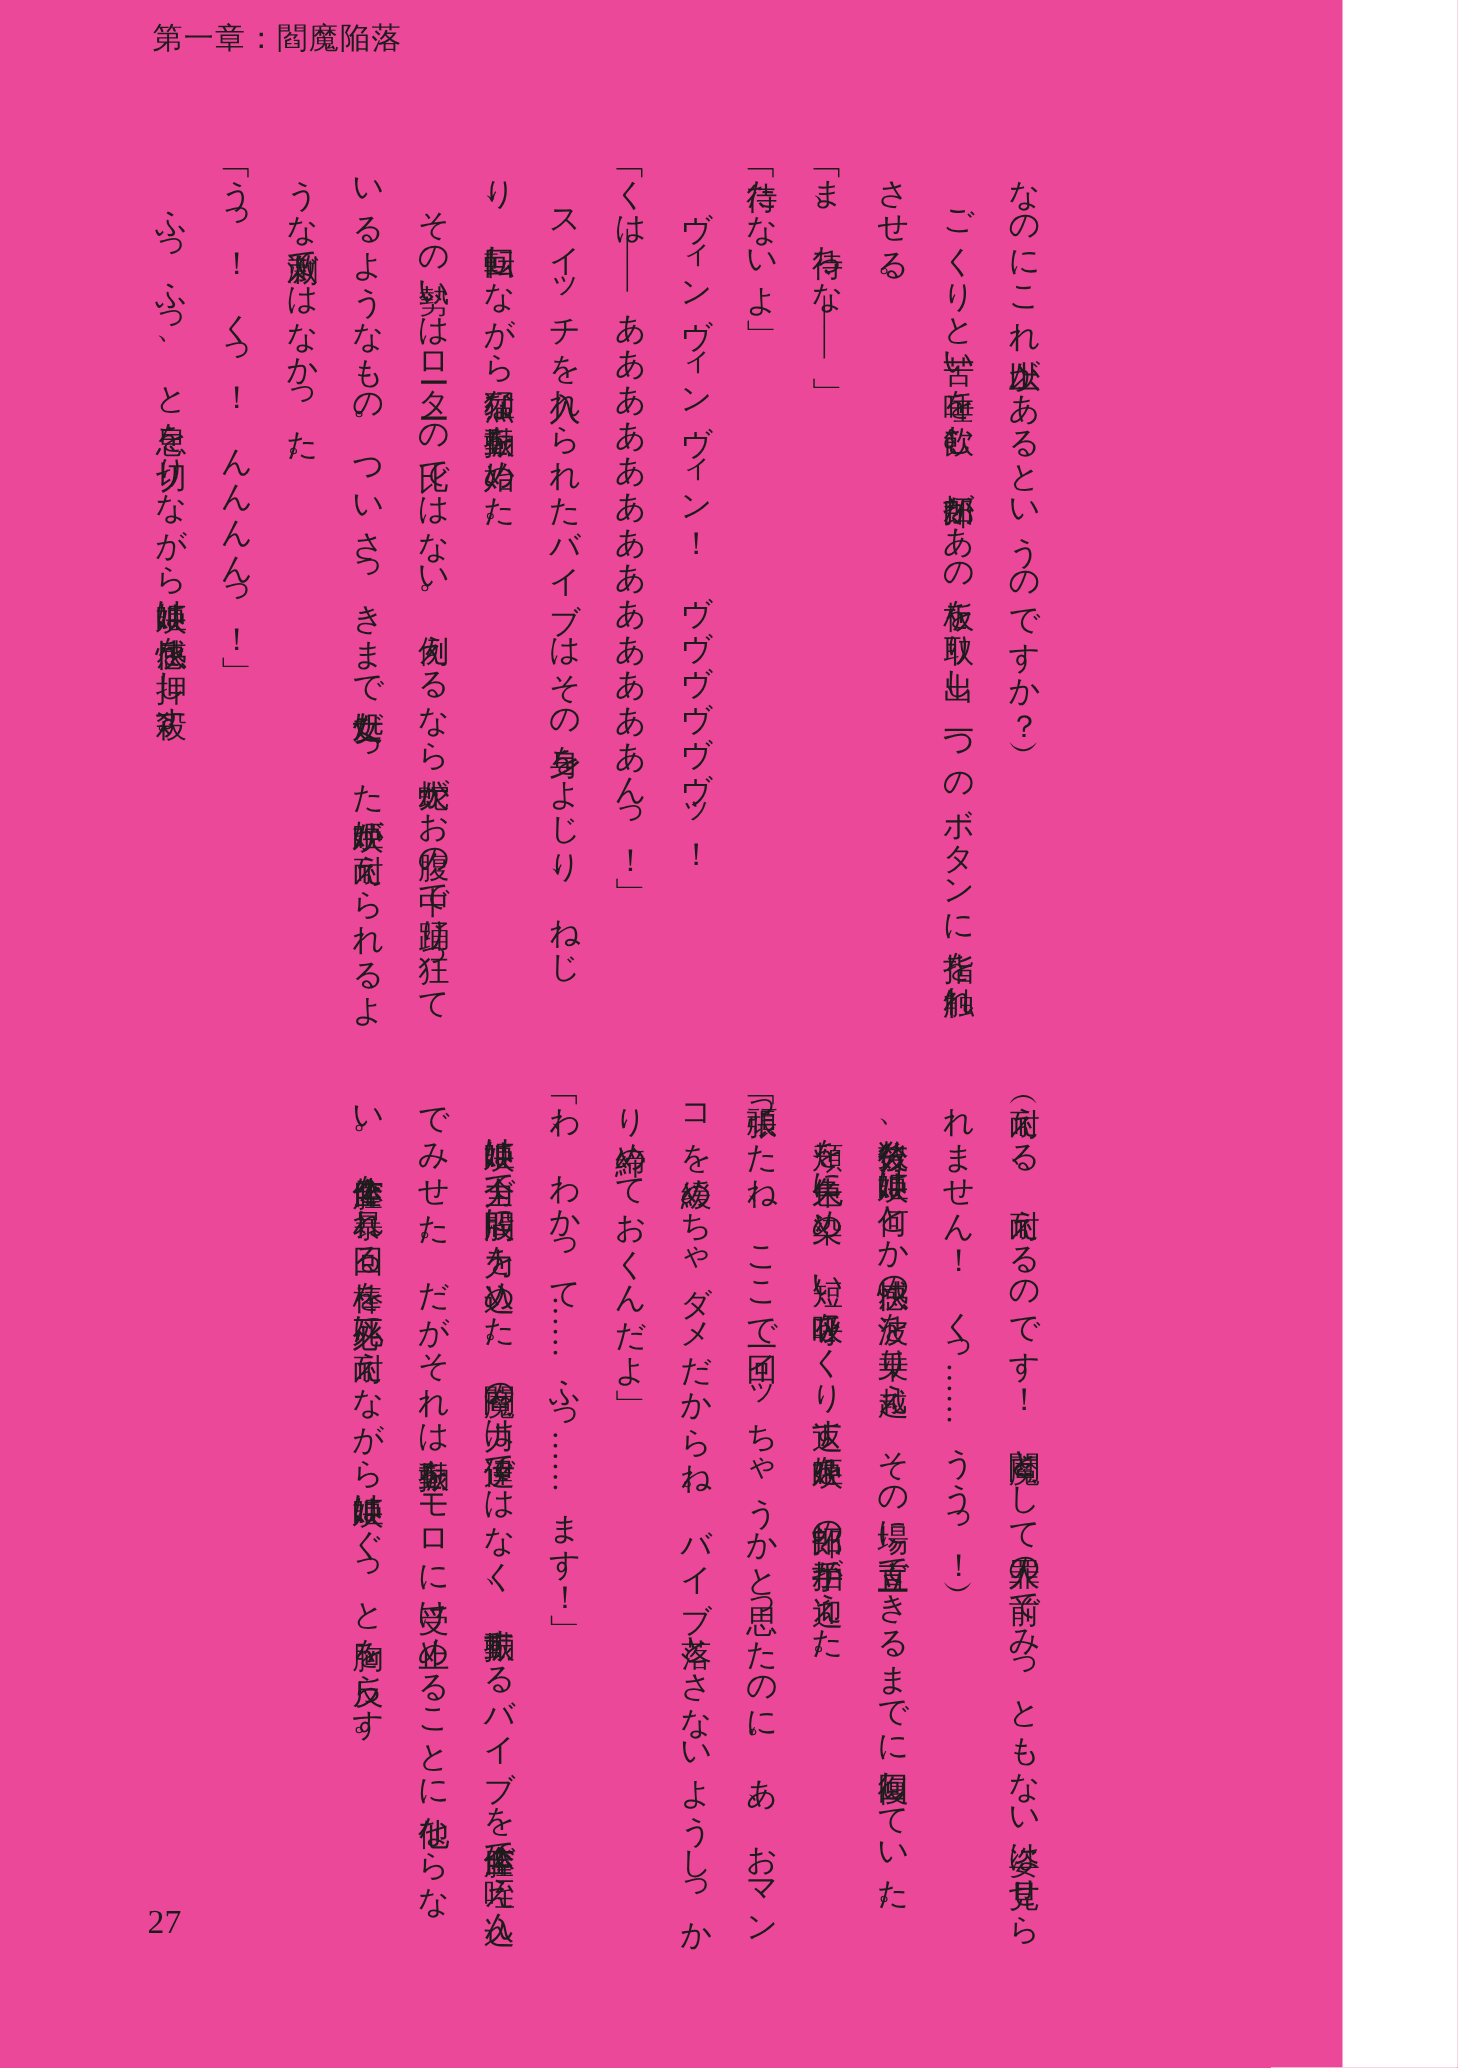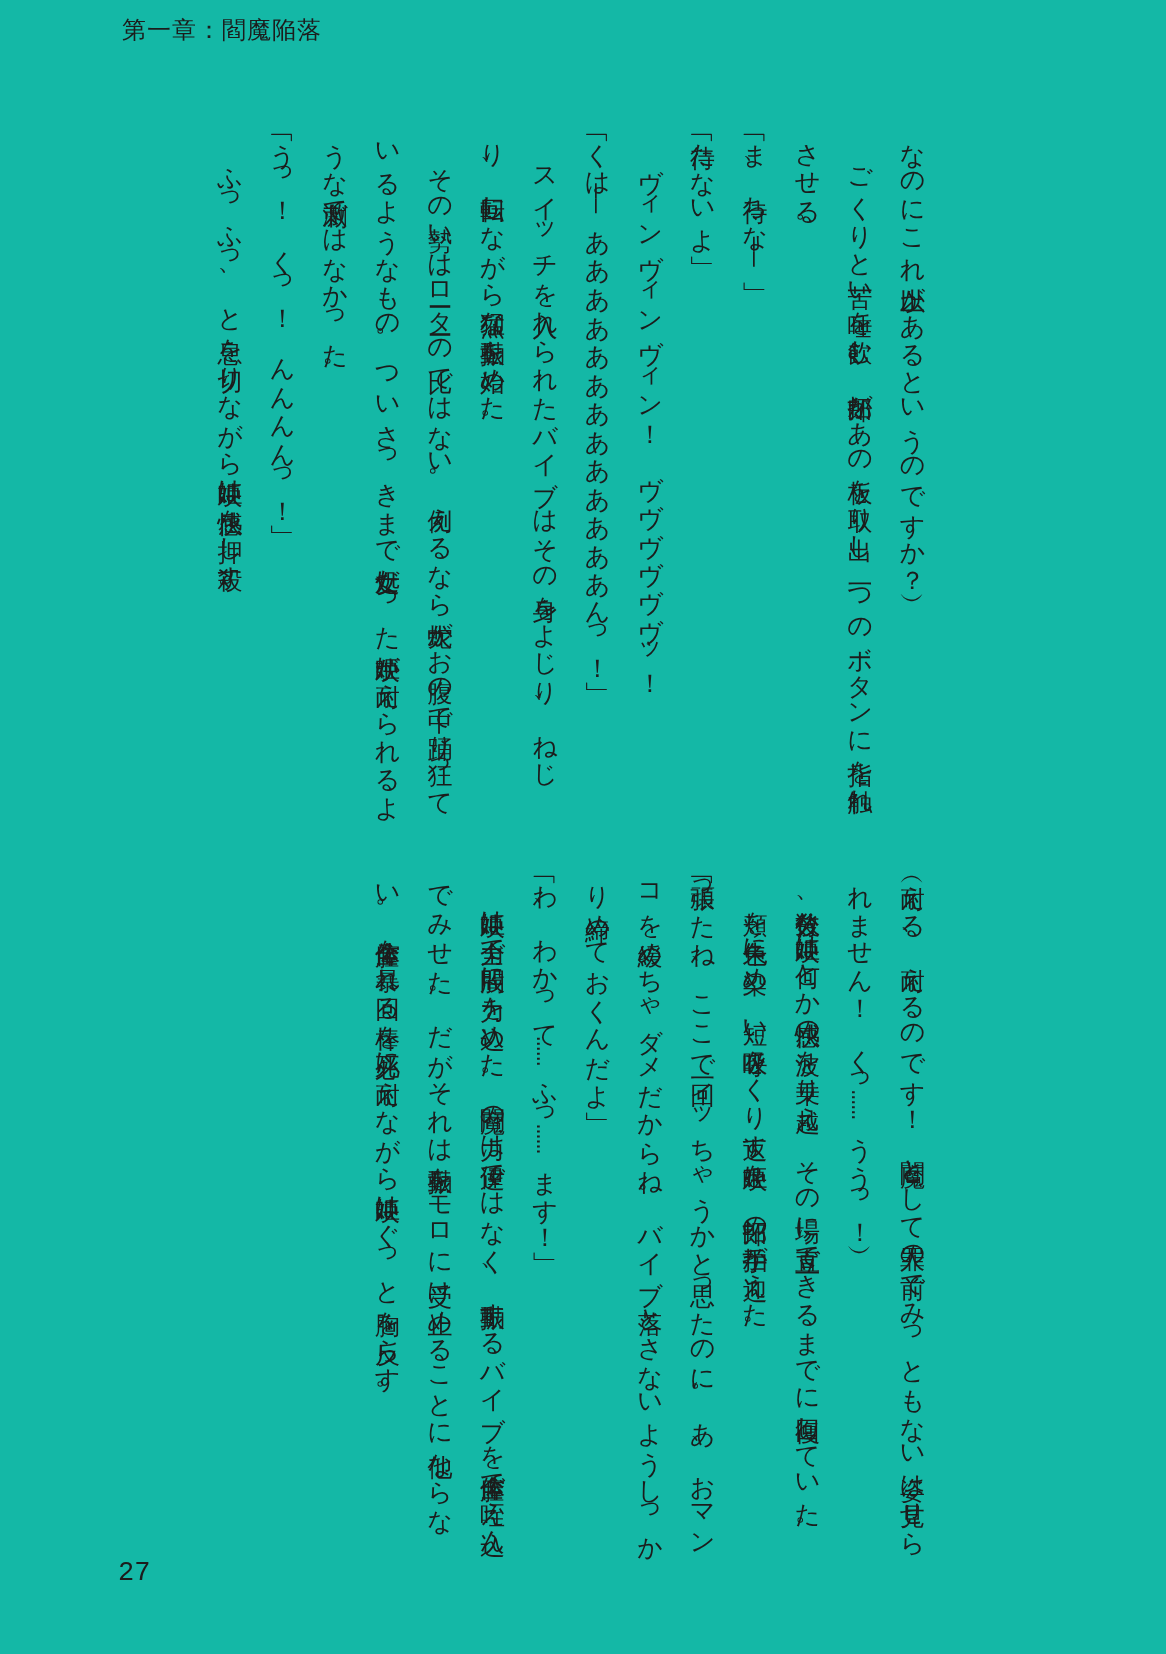--- a/index.html
+++ b/index.html
@@ -2,25 +2,25 @@
 <html lang="ja"><head>
 <meta charset="utf-8">
 <style>
   html, body {
     margin: 0;
     padding: 0;
     background: #ffffff;
   }
   .page {
     position: relative;
-    width: 1166px;
+    width: 1074px;
     height: 1654px;
-    background: #14b8a6;
+    background: #ec4899;
     color: #1c1c1c;
-    font-family: Liberation Mono, monospace;
+    font-family: Liberation Serif, serif;
     overflow: hidden;
   }
   .chapter-header {
     position: absolute;
     left: 122px;
     top: 14px;
     font-size: 24px;
     letter-spacing: 1px;
     white-space: nowrap;
   }
@@ -38,21 +38,20 @@
   .vtext.top { top: 126px; }
   .vtext.bottom { top: 868px; }
   .vtext p { margin: 0; padding: 0; }
   .vtext p.indent { text-indent: 1em; }
   .vtext p.flush { text-indent: 0; }
   .page-number {
     position: absolute;
     left: 118px;
     top: 1522px;
     font-size: 27px;
-    margin-top: 36px;
   }
 </style>
 </head>
 <body>
 
 <div class="page">
 
   <div class="chapter-header">第一章：閻魔陥落</div>
 
   <div class="vtext top">

